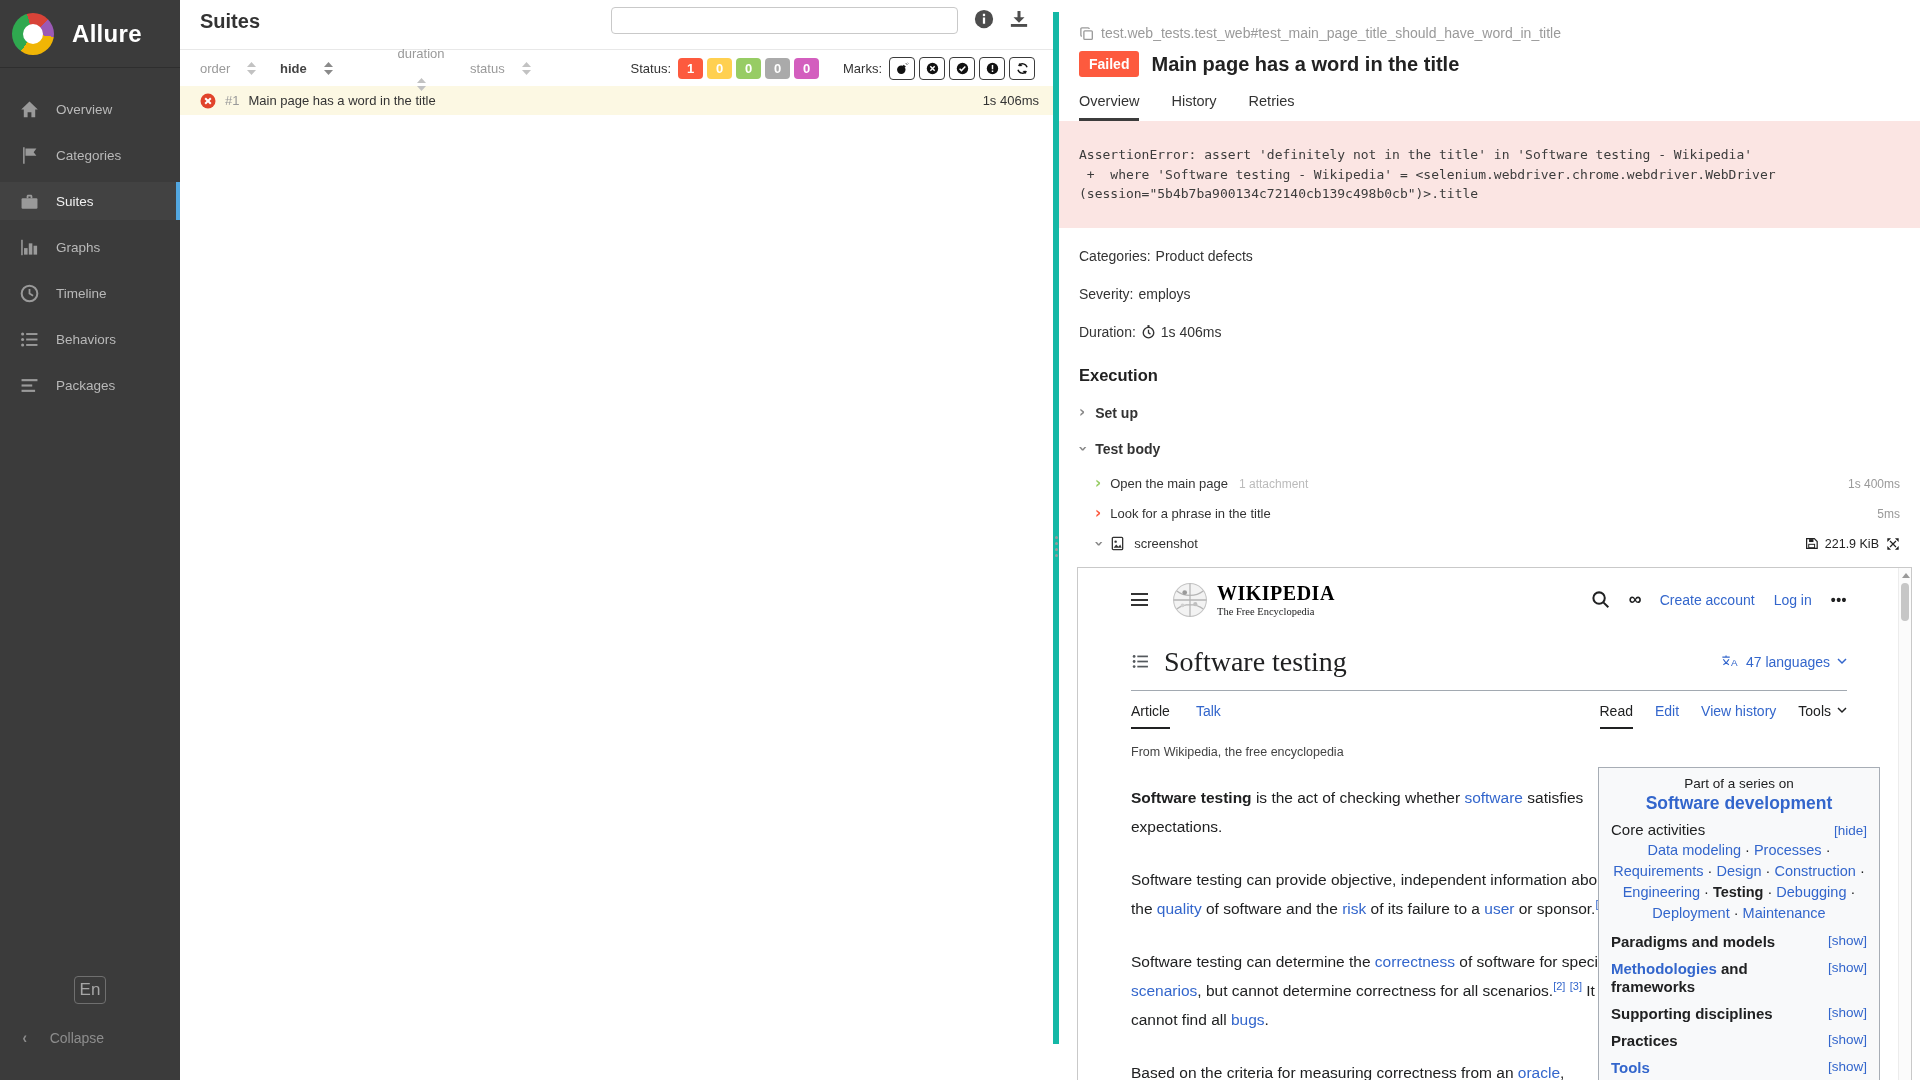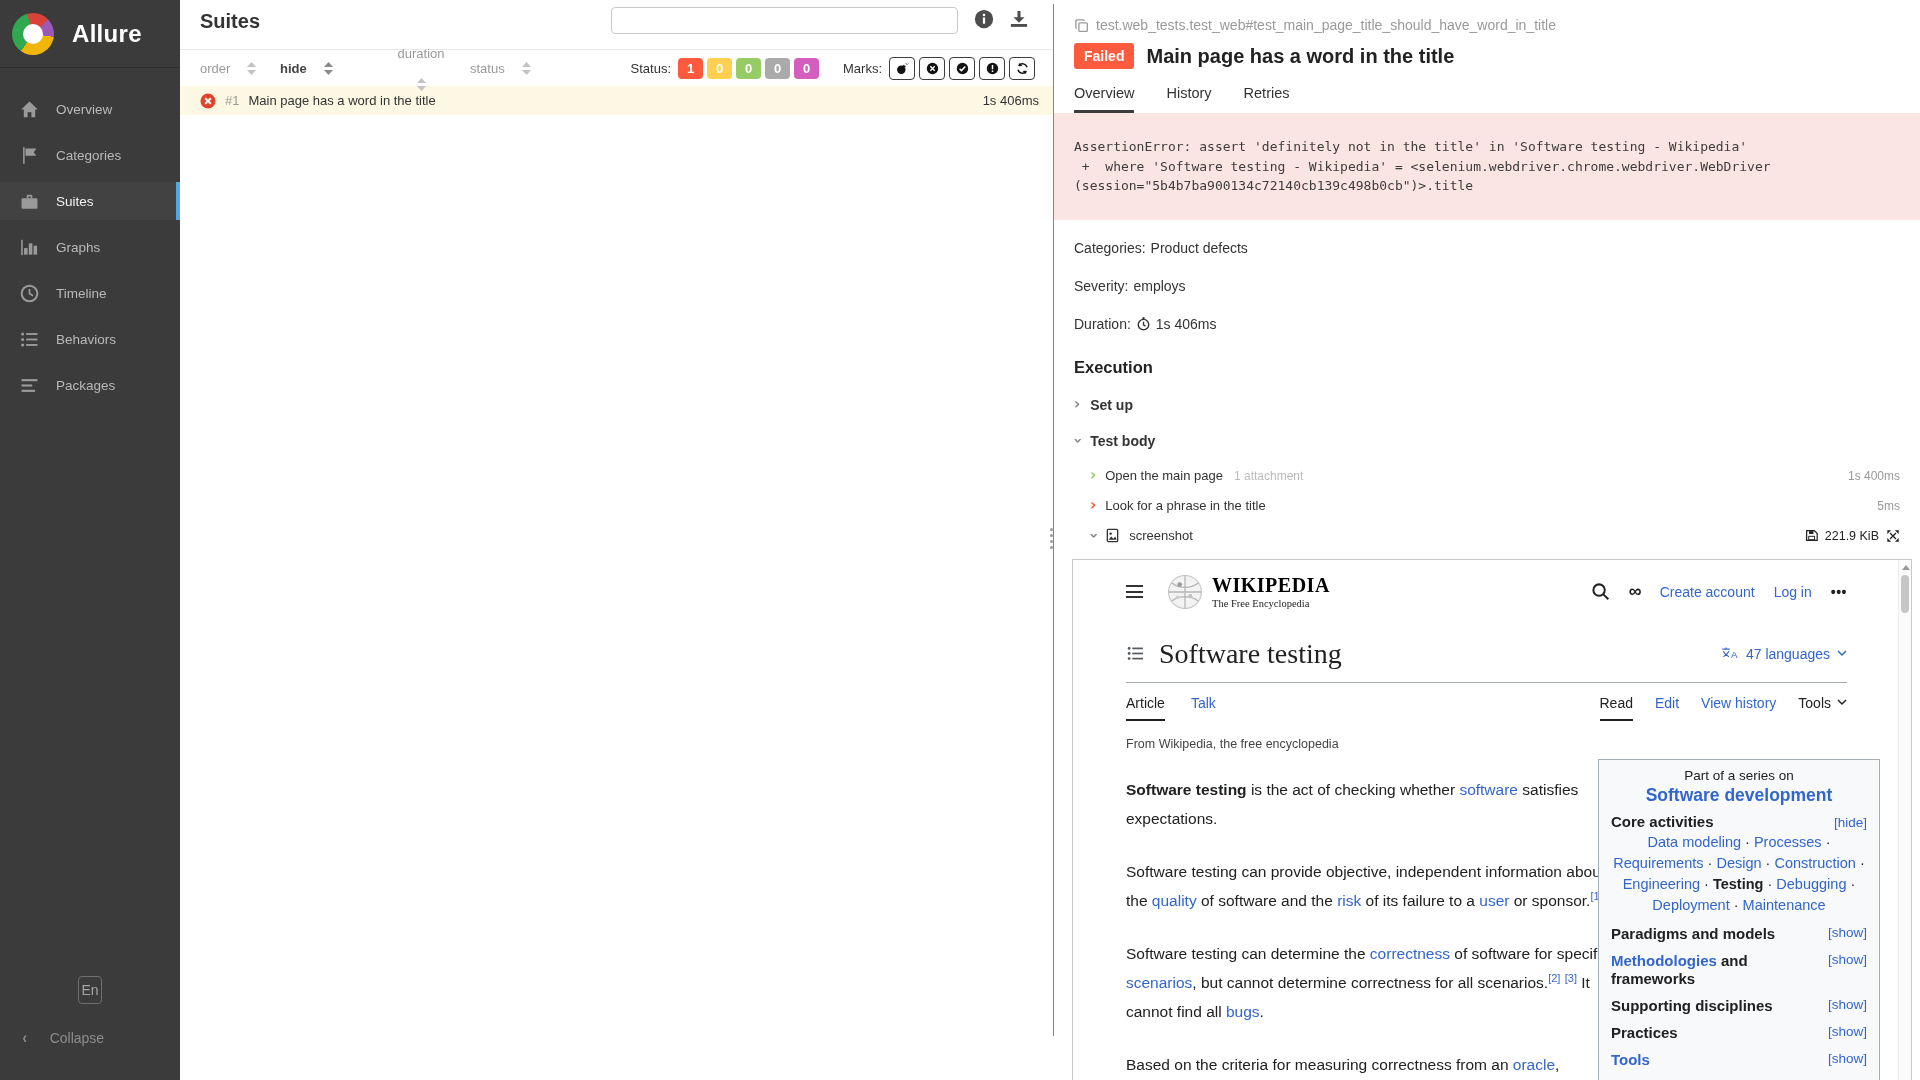--- a/index.html
+++ b/index.html
@@ -17,22 +17,22 @@
   .logo::after { content:""; position:absolute; inset:11px; background:#fff; border-radius:50%; }
   .brand-name { color:#fff; font-size:24px; font-weight:bold; letter-spacing:.3px; }
   .nav { margin-top:22px; }
   .nav-item { position:relative; height:38px; display:flex; align-items:center; gap:17px; padding-left:20px; cursor:pointer; }
   .nav-item + .nav-item { margin-top:8px; }
   .nav-item svg { width:19px; height:19px; fill:#9a9a9a; flex:none; }
   .nav-label { color:#b9b9b9; font-size:13.5px; }
   .nav-item.active { background:#424242; }
   .nav-item.active::after { content:""; position:absolute; right:0; top:0; width:4px; height:100%; background:#52a7e0; }
   .nav-item.active .nav-label { color:#f1f1f1; }
-  .lang-btn { position:absolute; left:50%; transform:translateX(-50%); bottom:76px; width:24px; height:28px;
-    border:1px solid #6f6f6f; border-radius:4px; background:transparent; color:#a5a5a5; font-size:14px; }
+  .lang-btn { position:absolute; left:50%; transform:translateX(-50%); bottom:76px; width:32px; height:28px;
+    border:1px solid #6f6f6f; border-radius:4px; background:transparent; color:#a5a5a5; font-size:17px; }
   .collapse { position:absolute; left:22px; bottom:32px; display:flex; align-items:center; gap:22px; color:#8d8d8d; font-size:14px; cursor:pointer; }
   .collapse .cchev { font-size:17px; font-weight:bold; transform:scaleX(.8); }
 
   
   .middle { position:absolute; left:180px; top:0; width:873px; height:1080px; background:#fff; }
   .mid-header { position:relative; height:49px; }
   .mid-title { position:absolute; left:20px; top:10px; font-size:20px; font-weight:bold; color:#333; }
   .search-input { position:absolute; left:431px; top:7px; width:347px; height:27px; border:1px solid #c9c9c9; border-radius:4px; padding:0 8px; font-size:13px; color:#333; }
   .icon-btn { position:absolute; top:9px; background:none; border:none; cursor:pointer; }
   .icon-btn.info { left:794px; } .icon-btn.dl { left:829px; }
@@ -47,21 +47,21 @@
     display:inline-flex; align-items:center; justify-content:center; padding:0 7px; margin-right:4px; cursor:pointer; }
   .badge.failed{background:#fd5a3e} .badge.broken{background:#ffd050} .badge.passed{background:#97cc64}
   .badge.skipped{background:#aaaaaa} .badge.unknown{background:#d35ebe}
   .mark-btn { width:26px; height:23px; border:1px solid #3c3c3c; border-radius:4px; background:#fff;
     display:inline-flex; align-items:center; justify-content:center; margin-right:4px; cursor:pointer; }
   .mark-btn svg { width:13px; height:13px; }
   .test-row { height:29px; background:#fcf8e3; display:flex; align-items:center; padding:0 14px 0 20px; font-size:13px; color:#333; gap:9px; cursor:pointer; }
   .row-order { color:#999; }
 
   
-  .rpanel { position:absolute; left:1053px; top:4px; width:867px; height:1032px; border-left:1px solid #14b8a6; background:#fff; }
+  .rpanel { position:absolute; left:1053px; top:12px; width:867px; height:1032px; border-left:6px solid #14b8a6; background:#fff; }
   .handle { position:absolute; left:-4px; top:524px; display:flex; flex-direction:column; gap:3px; cursor:col-resize; }
   .handle i { width:3px; height:3px; border-radius:50%; background:#9a9a9a; }
   .bc { display:flex; align-items:center; gap:7px; margin:13px 20px 0; color:#9a9a9a; font-size:14px; }
   .title-row { display:flex; align-items:center; gap:12px; margin:10px 20px 0;text-align:center; }
   .fail-badge { background:#fd5a3e; color:#fff; font-size:14px; font-weight:bold; padding:5px 10px; border-radius:3px; }
   .test-title { font-size:20px; font-weight:bold; color:#222; }
   .rtabs { display:flex; gap:32px; margin:16px 20px 0; font-size:14.5px; color:#333; }
   .rtab { padding-bottom:9px; cursor:pointer; }
   .rtab.active { border-bottom:3px solid #3c3c3c; }
   .error-block { background:#fbe5e3; padding:24px 20px; font-family:"DejaVu Sans Mono",monospace;
@@ -105,21 +105,21 @@
   .tools { display:flex; align-items:center; gap:6px; color:#202122; cursor:pointer; }
   .wfrom { margin-top:16px; font-size:12.5px; color:#444; }
   .wp { width:492px; font-size:15.5px; line-height:29px; margin-top:24px; color:#202122; }
   .seg-t {} .seg-l { color:#3366cc; cursor:pointer; } .seg-b { font-weight:bold; }
   .seg-lb { color:#3366cc; font-weight:bold; cursor:pointer; }
   .seg-sup { color:#3366cc; font-size:11px; vertical-align:super; line-height:0; cursor:pointer; }
   .series { position:absolute; top:199px; right:31px; width:282px; background:#f8f9fa; border:1px solid #a7adb5; padding:8px 12px 12px; }
   .s-top { text-align:center; font-size:13.5px; }
   .s-title { text-align:center; font-size:17.5px; font-weight:bold; color:#3366cc; margin-top:2px; cursor:pointer; }
   .s-head { display:flex; justify-content:space-between; align-items:baseline; margin-top:7px; font-size:15px; }
-  .s-core { font-weight:bold; }
+  .s-core { font-weight:normal; }
   .s-show { color:#3366cc; font-size:13.5px; flex:none; cursor:pointer; }
   .s-cloud { text-align:center; font-size:14.5px; line-height:21px; margin-top:2px; }
   .s-row { display:flex; justify-content:space-between; margin-top:9px; font-size:15px; gap:8px; }
   .s-label { line-height:18px; }
   .wsb { position:absolute; top:0; right:0; bottom:0; width:13px; background:#fbfbfb; border-left:1px solid #ececec; }
   .wsb .up { position:absolute; top:5px; left:2.5px; width:0; height:0; border-left:4px solid transparent; border-right:4px solid transparent; border-bottom:5px solid #999; }
   .wsb .thumb { position:absolute; top:15px; left:2px; width:8px; height:38px; background:#c6c6c6; border-radius:4px; }
 </style>
 </head>
 <body>

